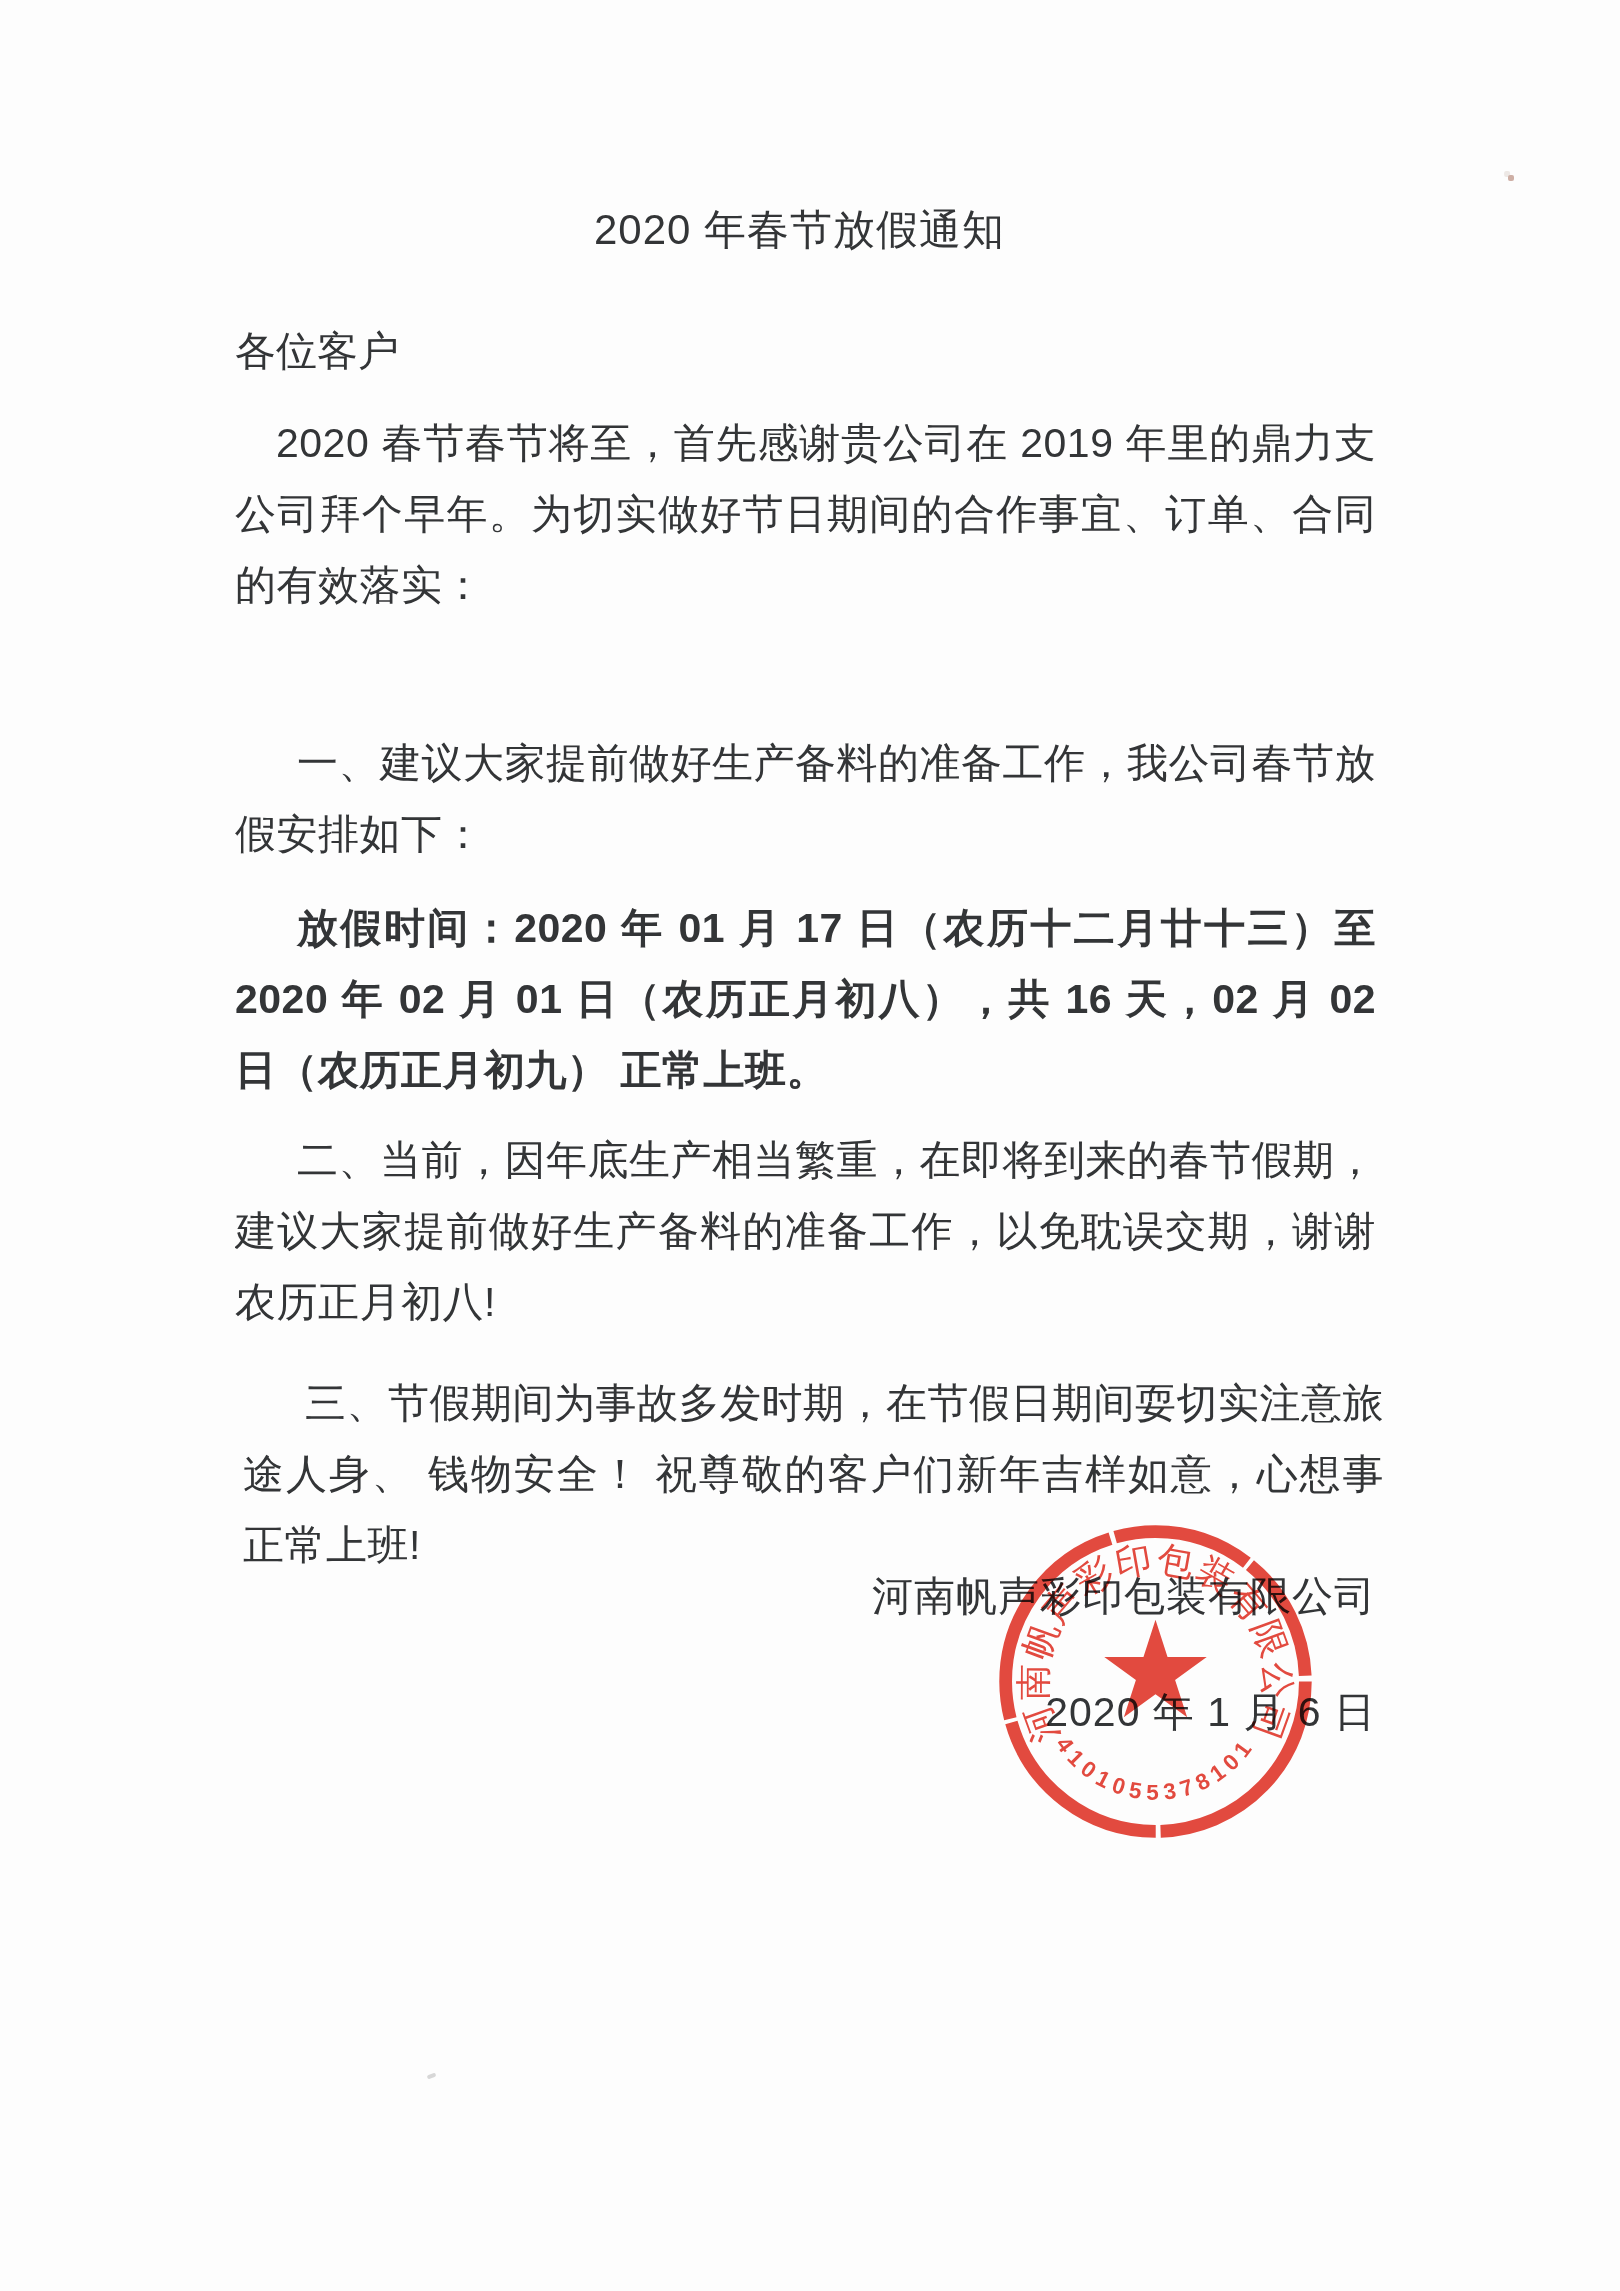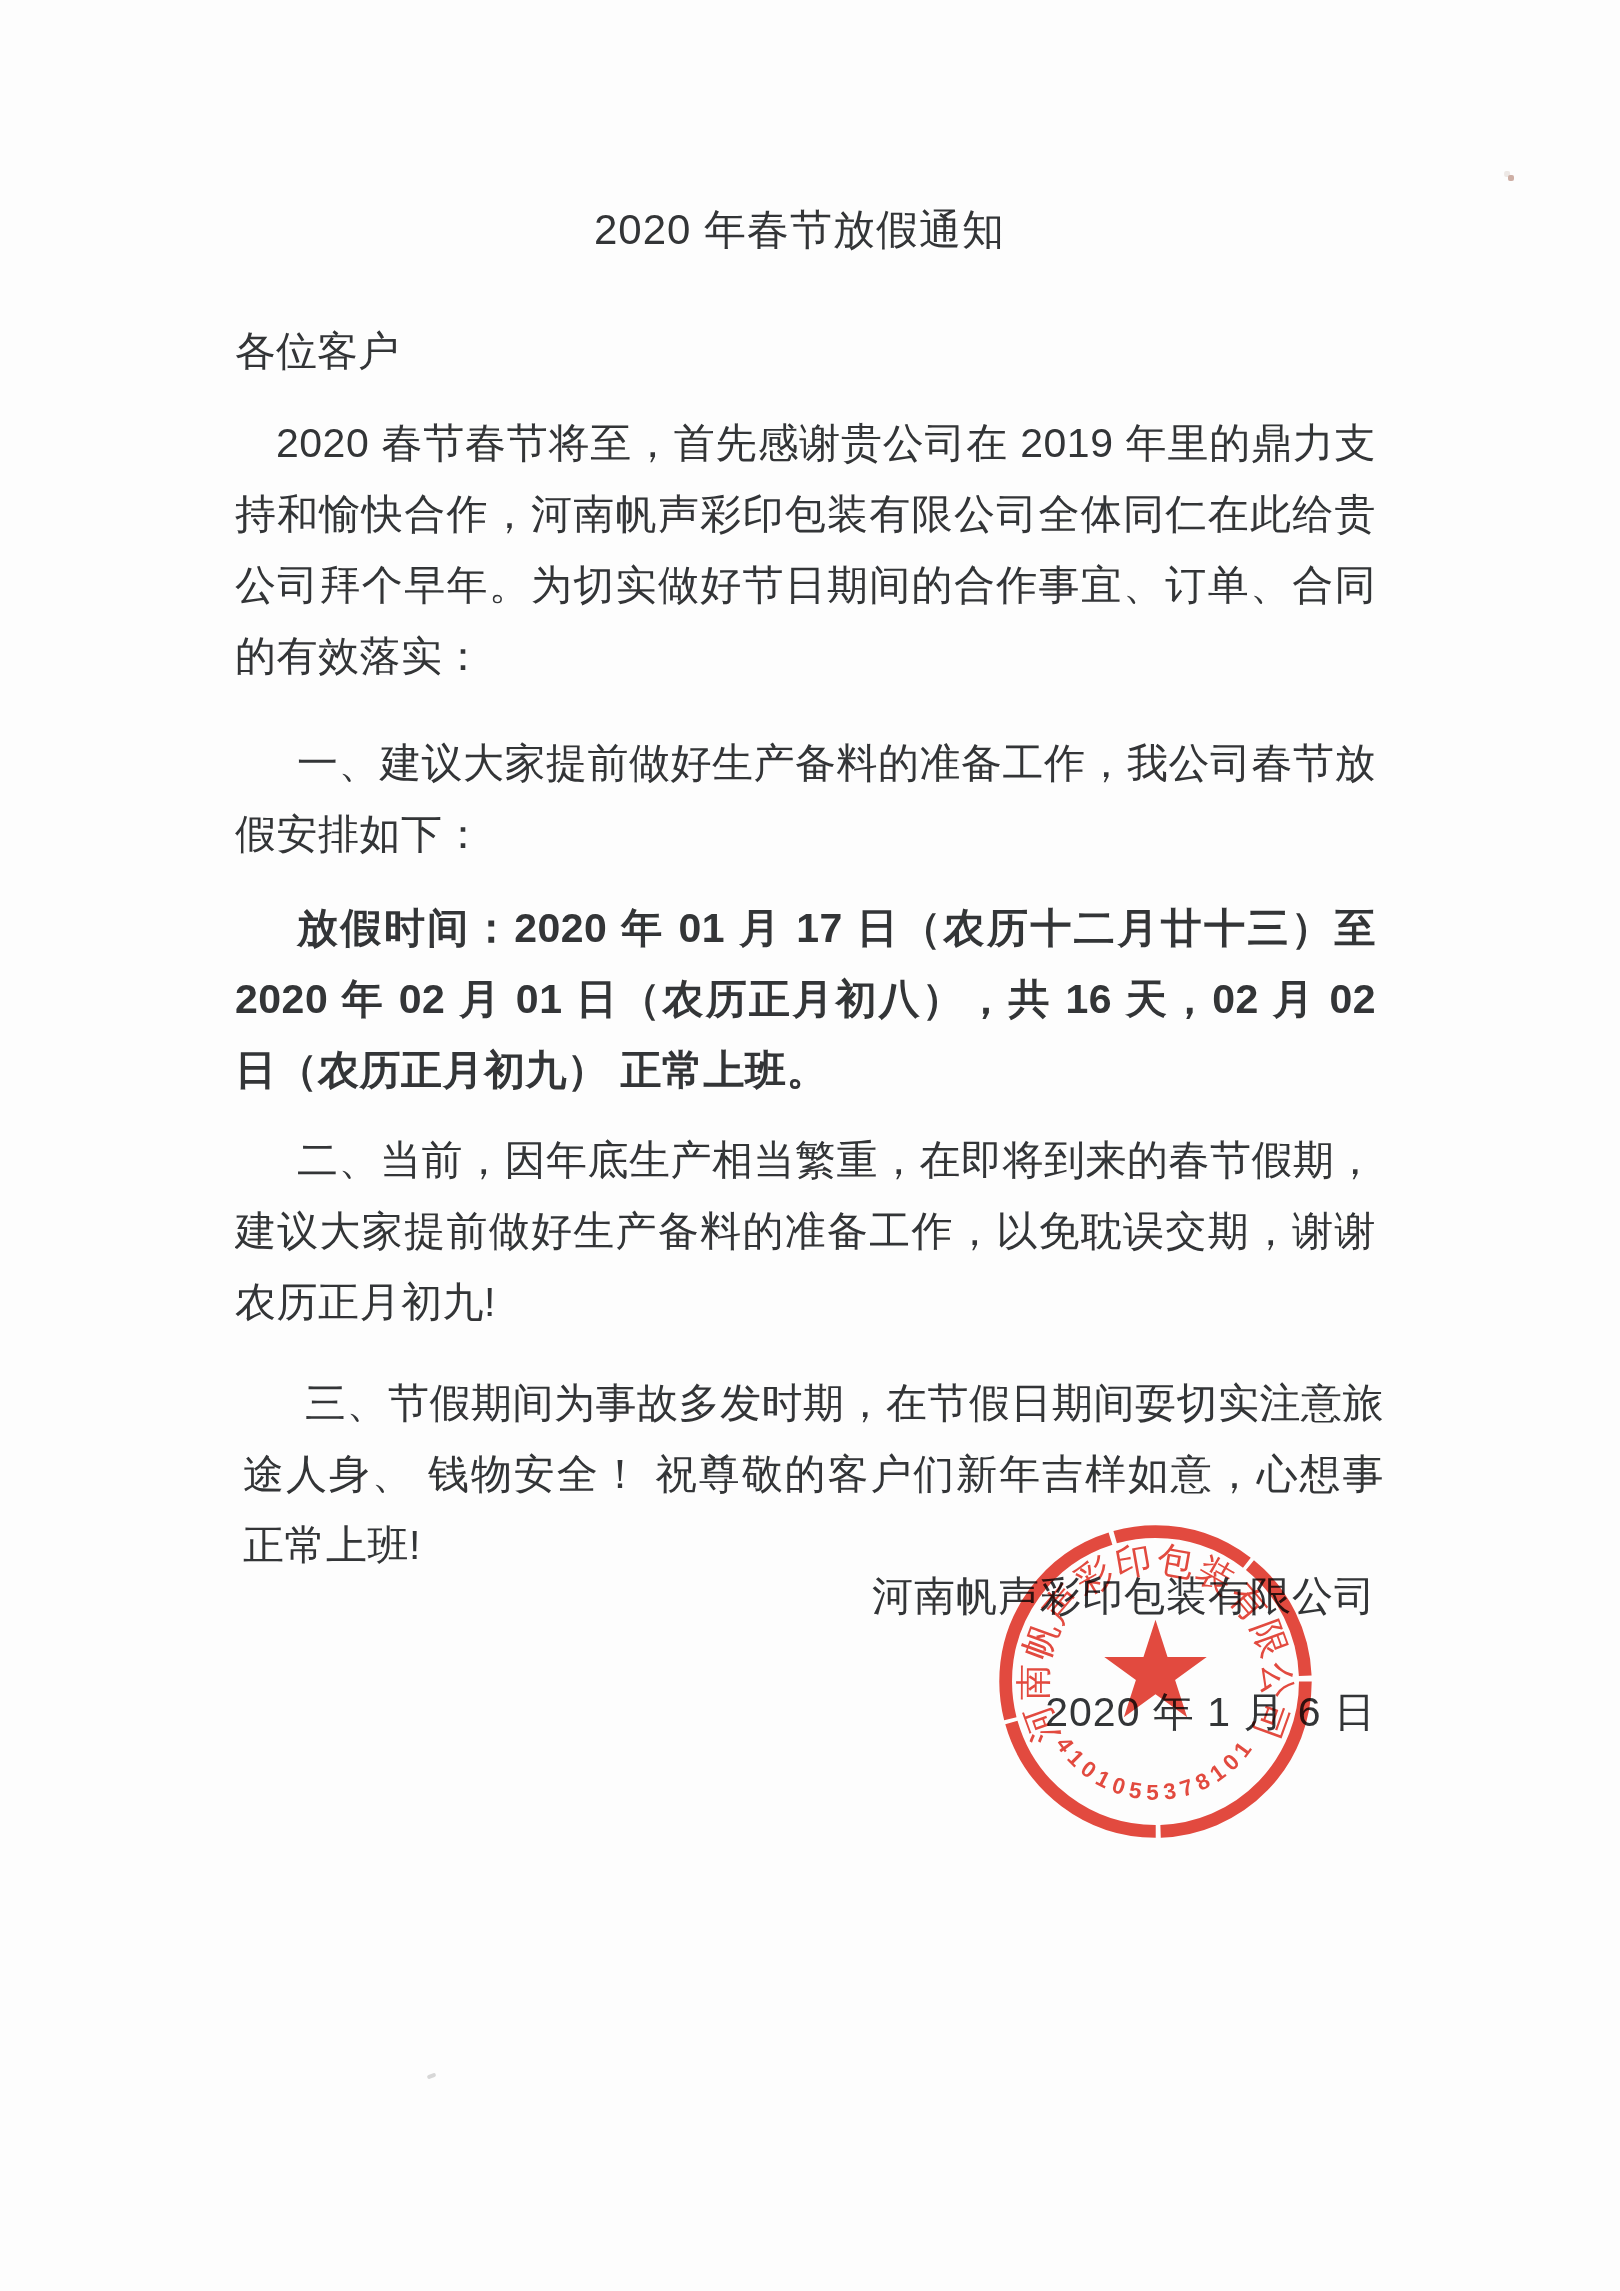--- a/index.html
+++ b/index.html
@@ -73,40 +73,39 @@
 <body>
 
 <div class="page">
 
   <div class="title">2020 年春节放假通知</div>
 
   <div class="salutation">各位客户</div>
 
   <div class="para p1">
     <div class="line ind1">2020 春节春节将至，首先感谢贵公司在 2019 年里的鼎力支</div>
-    <div class="line">持和愉快合作，河南帆声彩印包装有限公司全体同仁在此给贵</div>
     <div class="line">公司拜个早年。为切实做好节日期间的合作事宜、订单、合同</div>
     <div class="line end">的有效落实：</div>
   </div>
 
   <div class="para p2">
     <div class="line ind15">一、建议大家提前做好生产备料的准备工作，我公司春节放</div>
     <div class="line end">假安排如下：</div>
   </div>
 
   <div class="para p3">
     <div class="line ind15">放假时间：2020 年 01 月 17 日（农历十二月廿十三）至</div>
     <div class="line">2020 年 02 月 01 日（农历正月初八），共 16 天，02 月 02</div>
     <div class="line end">日（农历正月初九） 正常上班。</div>
   </div>
 
   <div class="para p4">
     <div class="line ind15">二、当前，因年底生产相当繁重，在即将到来的春节假期，</div>
     <div class="line">建议大家提前做好生产备料的准备工作，以免耽误交期，谢谢</div>
-    <div class="line end">农历正月初九!</div>
+    <div class="line end">农历正月初八!</div>
   </div>
 
   <div class="para p5">
     <div class="line ind15">三、节假期间为事故多发时期，在节假日期间耍切实注意旅</div>
     <div class="line">途人身、 钱物安全！ 祝尊敬的客户们新年吉样如意，心想事成，</div>
     <div class="line end">正常上班!</div>
   </div>
 
   <div class="sig sig-company">河南帆声彩印包装有限公司</div>
   <div class="sig sig-date">2020 年 1 月 6 日</div>

